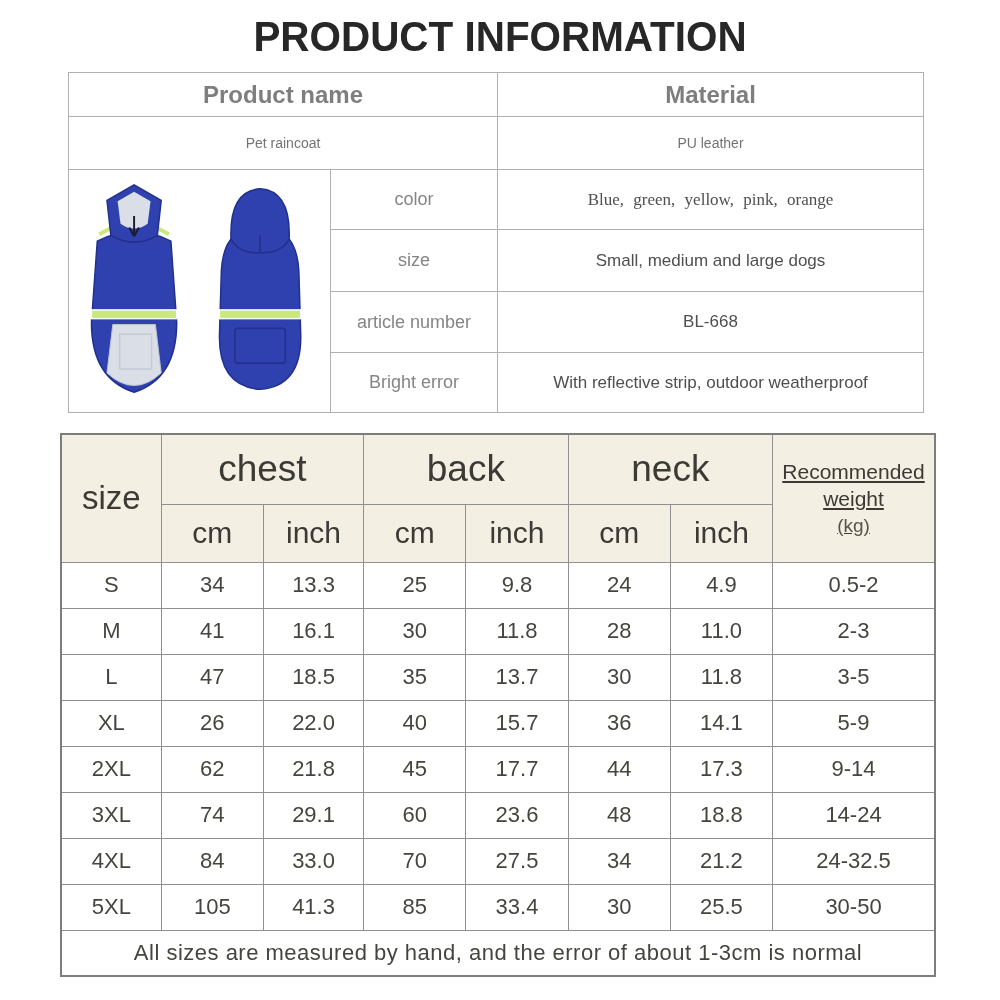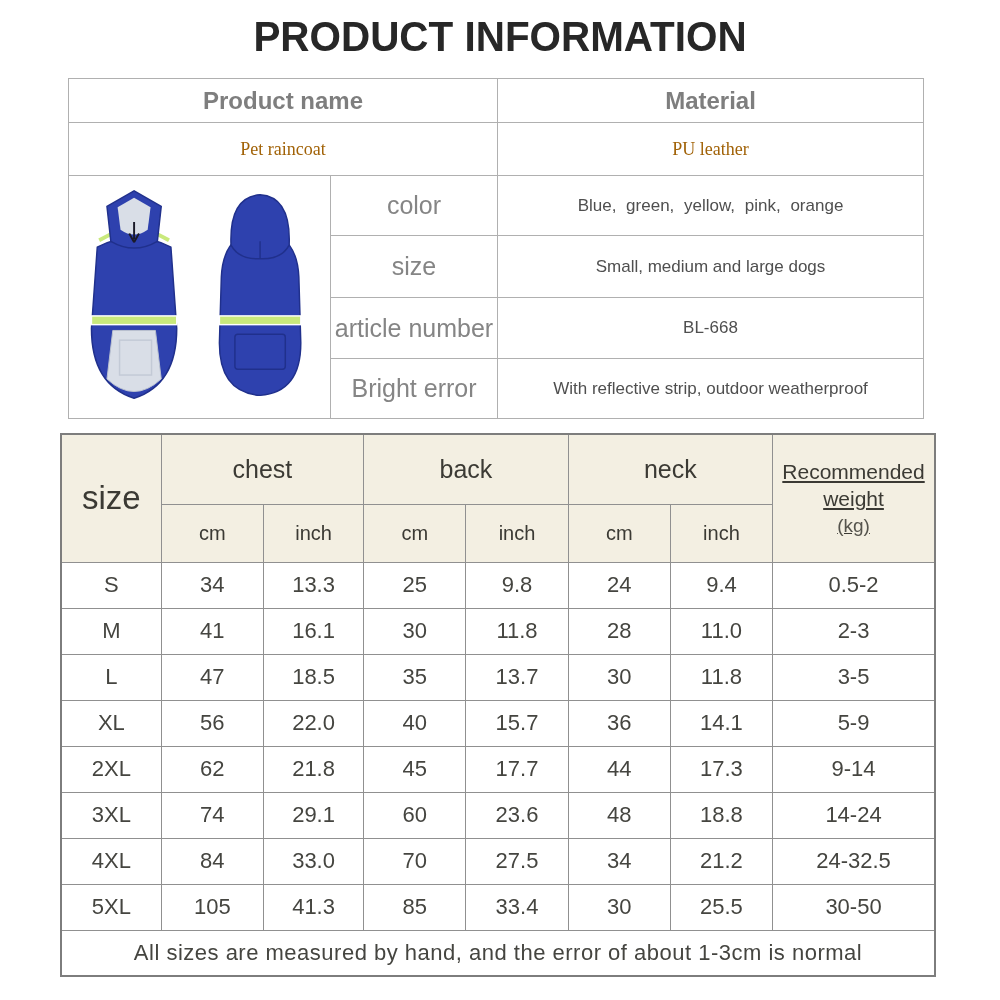--- a/index.html
+++ b/index.html
@@ -9,45 +9,45 @@
     font-family:"Liberation Sans", sans-serif;
   }
   .title {
     position:absolute; top:12px; left:0; width:1000px; text-align:center;
     font-size:43px; font-weight:bold; color:#272727; letter-spacing:0;
     transform:scaleX(0.94); transform-origin:center;
   }
 
   
   table.info-table {
-    position:absolute; left:68px; top:78px; width:855px;
+    position:absolute; left:68px; top:72px; width:855px;
     border-collapse:collapse; table-layout:fixed;
   }
   table.info-table td { border:1px solid #b0b0b0; text-align:center; vertical-align:middle; }
   .inf-head  { font-size:24px; font-weight:bold; color:#7e7e7e; }
-  .inf-val   { font-size:18px; color:#a16207;font-family:Liberation Serif, serif; }
-  .attr-label{ font-size:25px; color:#858585; }
+  .inf-val   { font-size:14px; color:#737373; }
+  .attr-label{ font-size:18px; color:#858585; }
   .attr-value{ font-size:17px; color:#4f4f4f; }
-  .wide-commas { word-spacing:5px; }
+  .wide-commas { word-spacing:5px;font-family:Liberation Serif, serif; }
   .img-cell { padding:4px; }
   .img-cell svg { display:block; margin:0 auto; }
 
   
   table.size-table {
     position:absolute; left:60px; top:433px; width:876px;
     border-collapse:collapse; table-layout:fixed;
     border:2px solid #7d7d7d;
   }
   table.size-table th, table.size-table td {
     border:1px solid #909090; text-align:center; vertical-align:middle;
   }
   table.size-table th { background:#f3efe2; font-weight:normal; color:#3b3a34; }
   .h-size   { font-size:33px; }
-  .h-group  { font-size:25px; }
-  .h-unit   { font-size:20px; color:#504f49; }
+  .h-group  { font-size:37px; }
+  .h-unit   { font-size:30px; color:#504f49; }
   .h-weight { font-size:21px; line-height:1.3;text-decoration:underline; }
   .h-weight .kg { font-size:19px; color:#55544d; margin-top:2px; }
   table.size-table td { font-size:22px; color:#454540; height:46px; }
   td.weight-col { font-size:23px; }
   td.footer-note {
     height:55px; font-size:20px; color:#5d5c56; letter-spacing:0.5px;margin-left:20px;
   }
 </style>
 </head>
 <body>
@@ -145,21 +145,21 @@
       </tr>
     </thead>
     <tbody>
         <tr>
           <td>S</td>
           <td>34</td>
           <td>13.3</td>
           <td>25</td>
           <td>9.8</td>
           <td>24</td>
-          <td>9.4</td>
+          <td>4.9</td>
           <td class="weight-col">0.5-2</td>
         </tr>
         <tr>
           <td>M</td>
           <td>41</td>
           <td>16.1</td>
           <td>30</td>
           <td>11.8</td>
           <td>28</td>
           <td>11.0</td>
@@ -170,21 +170,21 @@
           <td>47</td>
           <td>18.5</td>
           <td>35</td>
           <td>13.7</td>
           <td>30</td>
           <td>11.8</td>
           <td class="weight-col">3-5</td>
         </tr>
         <tr>
           <td>XL</td>
-          <td>56</td>
+          <td>26</td>
           <td>22.0</td>
           <td>40</td>
           <td>15.7</td>
           <td>36</td>
           <td>14.1</td>
           <td class="weight-col">5-9</td>
         </tr>
         <tr>
           <td>2XL</td>
           <td>62</td>

